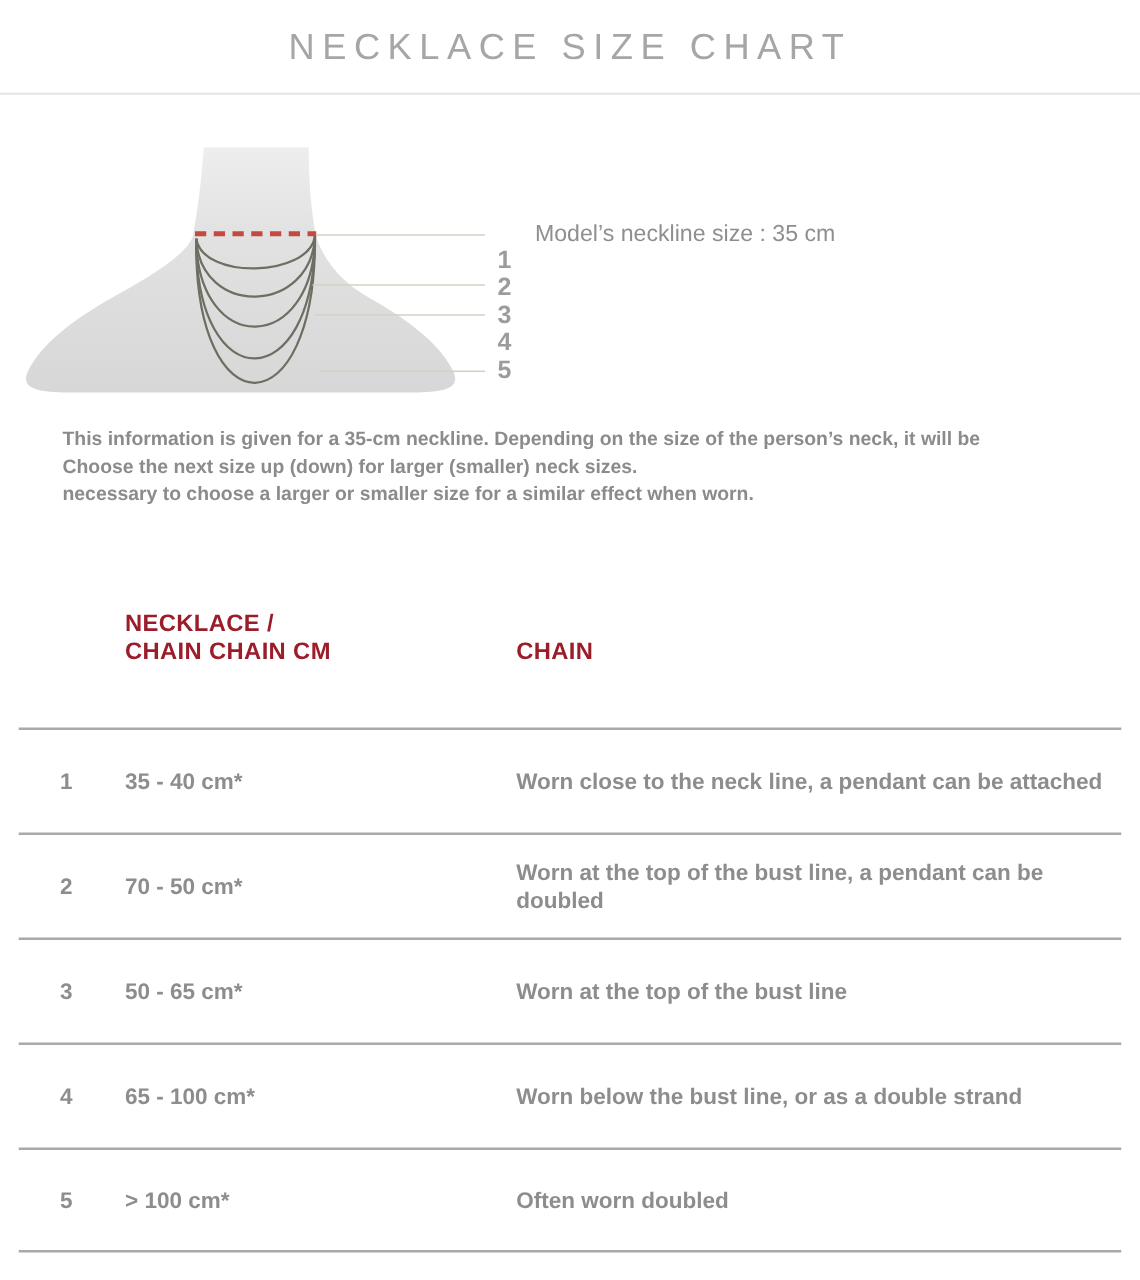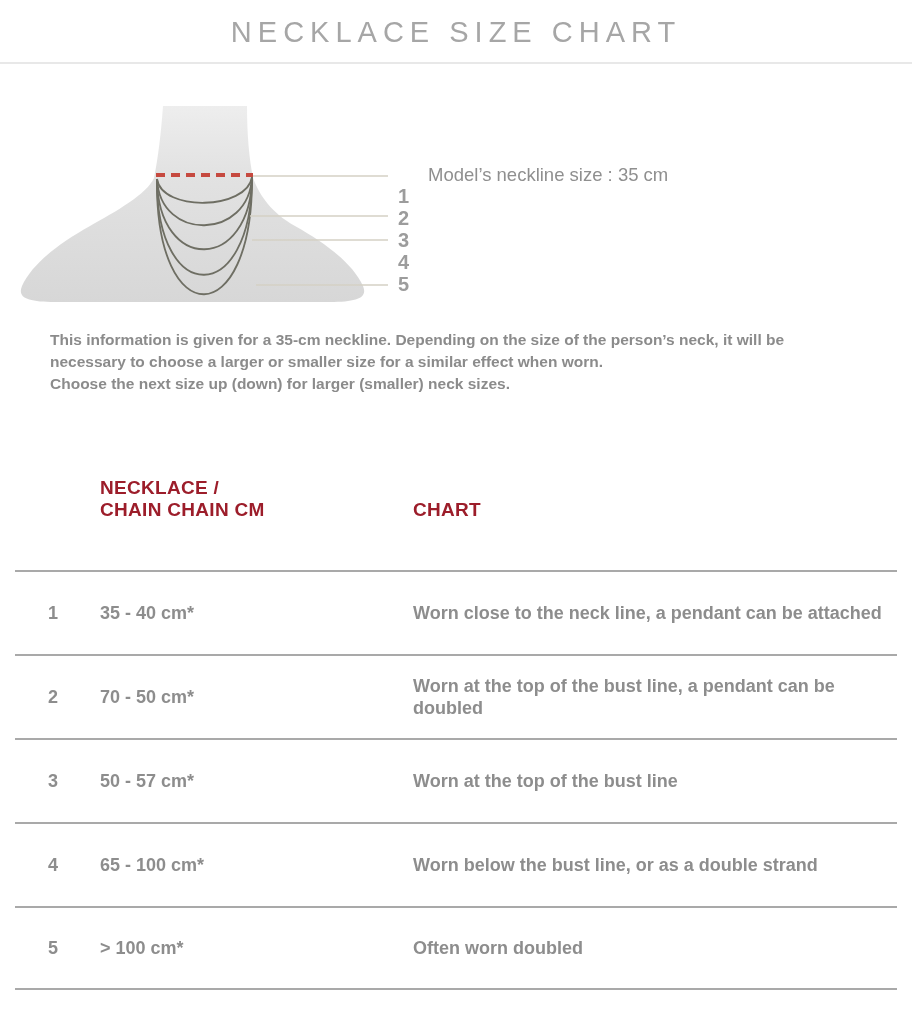--- a/index.html
+++ b/index.html
@@ -7,21 +7,21 @@
   body {
     width: 912px;
     min-height: 1024px;
     font-family: "Liberation Sans", sans-serif;
     position: relative;
     overflow: hidden;
   }
 
   
   .titlebar {
-    height: 64px;
+    height: 76px;
     border-bottom: 2px solid #e8e8e8;
     display: flex;
     align-items: center;
     justify-content: center;
   }
   .titlebar h1 {
     font-size: 29px;
     font-weight: 400;
     letter-spacing: 6px;
     color: #a6a6a6;
@@ -149,50 +149,50 @@
     <div class="model-label">Model’s neckline size : 35 cm</div>
     <span class="marker m1">1</span>
     <span class="marker m2">2</span>
     <span class="marker m3">3</span>
     <span class="marker m4">4</span>
     <span class="marker m5">5</span>
   </section>
 
   <section class="note">
     <div>This information is given for a 35-cm neckline. Depending on the size of the person’s neck, it will be</div>
+    <div>Choose the next size up (down) for larger (smaller) neck sizes.</div>
     <div>necessary to choose a larger or smaller size for a similar effect when worn.</div>
-    <div>Choose the next size up (down) for larger (smaller) neck sizes.</div>
   </section>
 
   <section class="size-table">
 
     <div class="thead">
       <div class="c1"></div>
       <div class="c2">
         <div>NECKLACE /</div>
         <div>CHAIN CHAIN CM</div>
       </div>
-      <div class="c3">CHART</div>
+      <div class="c3">CHAIN</div>
     </div>
 
     <div class="trow">
       <div class="c1">1</div>
       <div class="c2">35 - 40 cm*</div>
       <div class="c3">Worn close to the neck line, a pendant can be attached</div>
     </div>
 
     <div class="trow">
       <div class="c1">2</div>
       <div class="c2">70 - 50 cm*</div>
       <div class="c3">Worn at the top of the bust line, a pendant can be doubled</div>
     </div>
 
     <div class="trow">
       <div class="c1">3</div>
-      <div class="c2">50 - 57 cm*</div>
+      <div class="c2">50 - 65 cm*</div>
       <div class="c3">Worn at the top of the bust line</div>
     </div>
 
     <div class="trow">
       <div class="c1">4</div>
       <div class="c2">65 - 100 cm*</div>
       <div class="c3">Worn below the bust line, or as a double strand</div>
     </div>
 
     <div class="trow">

